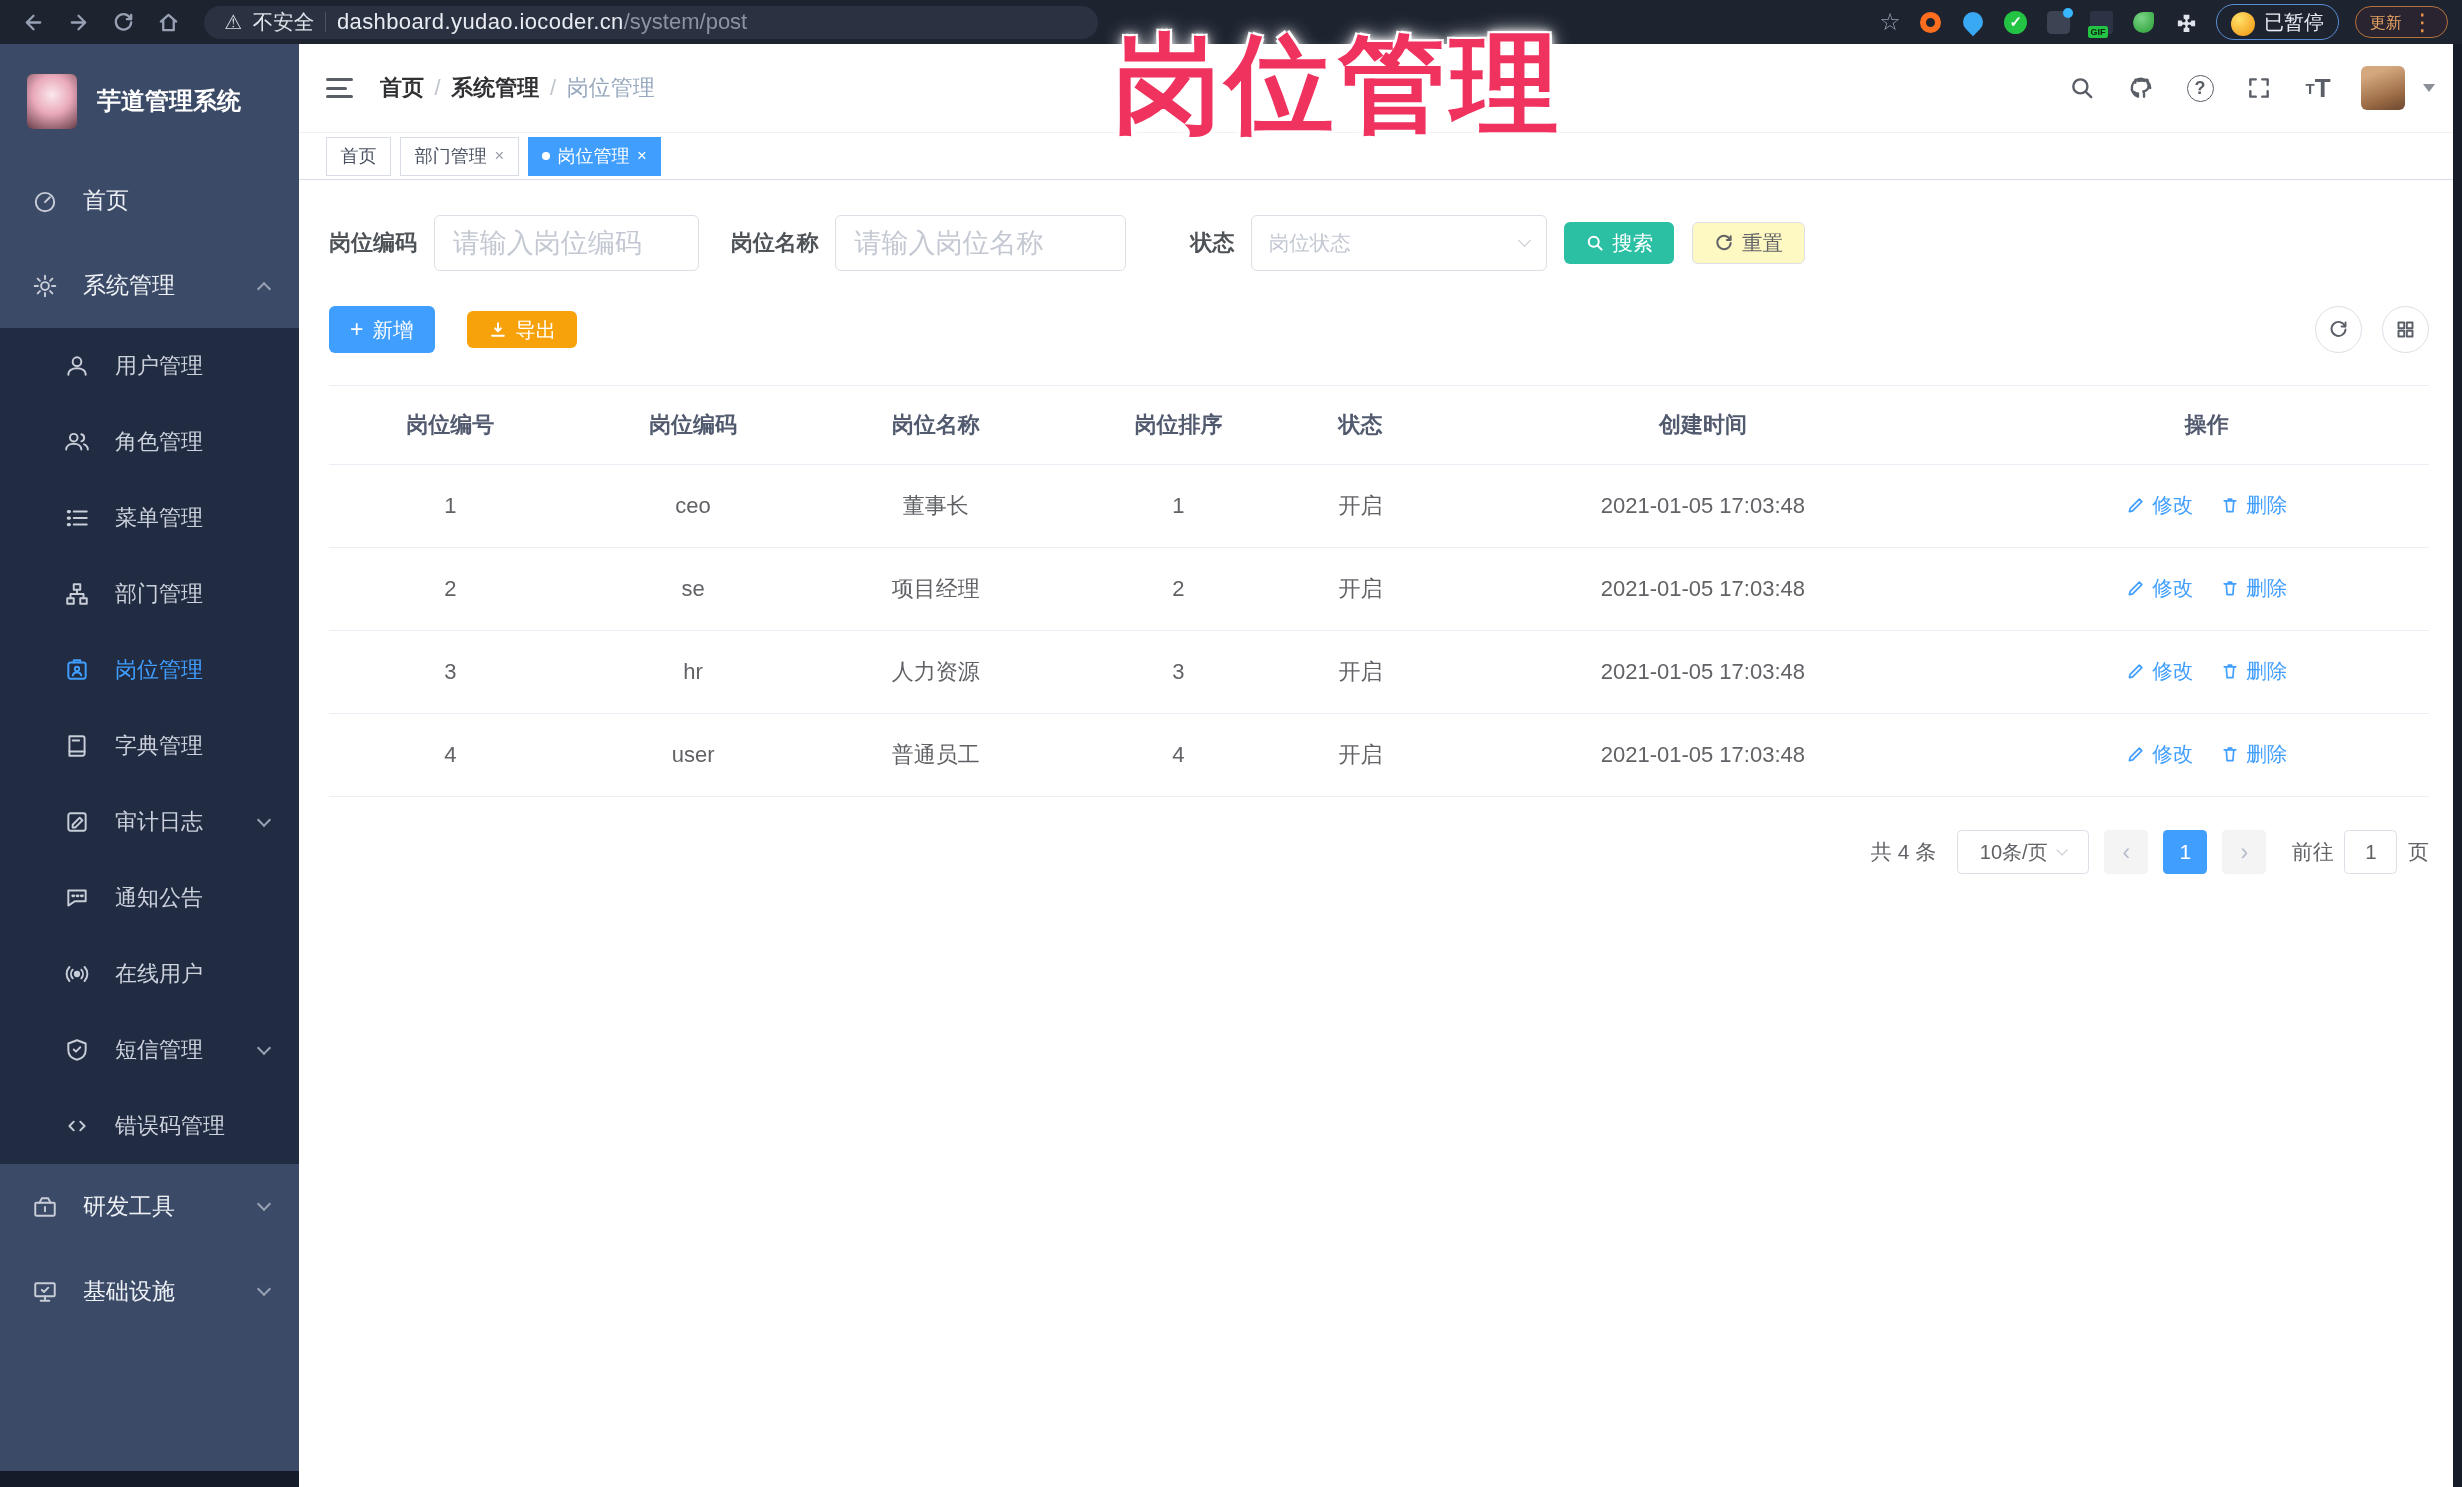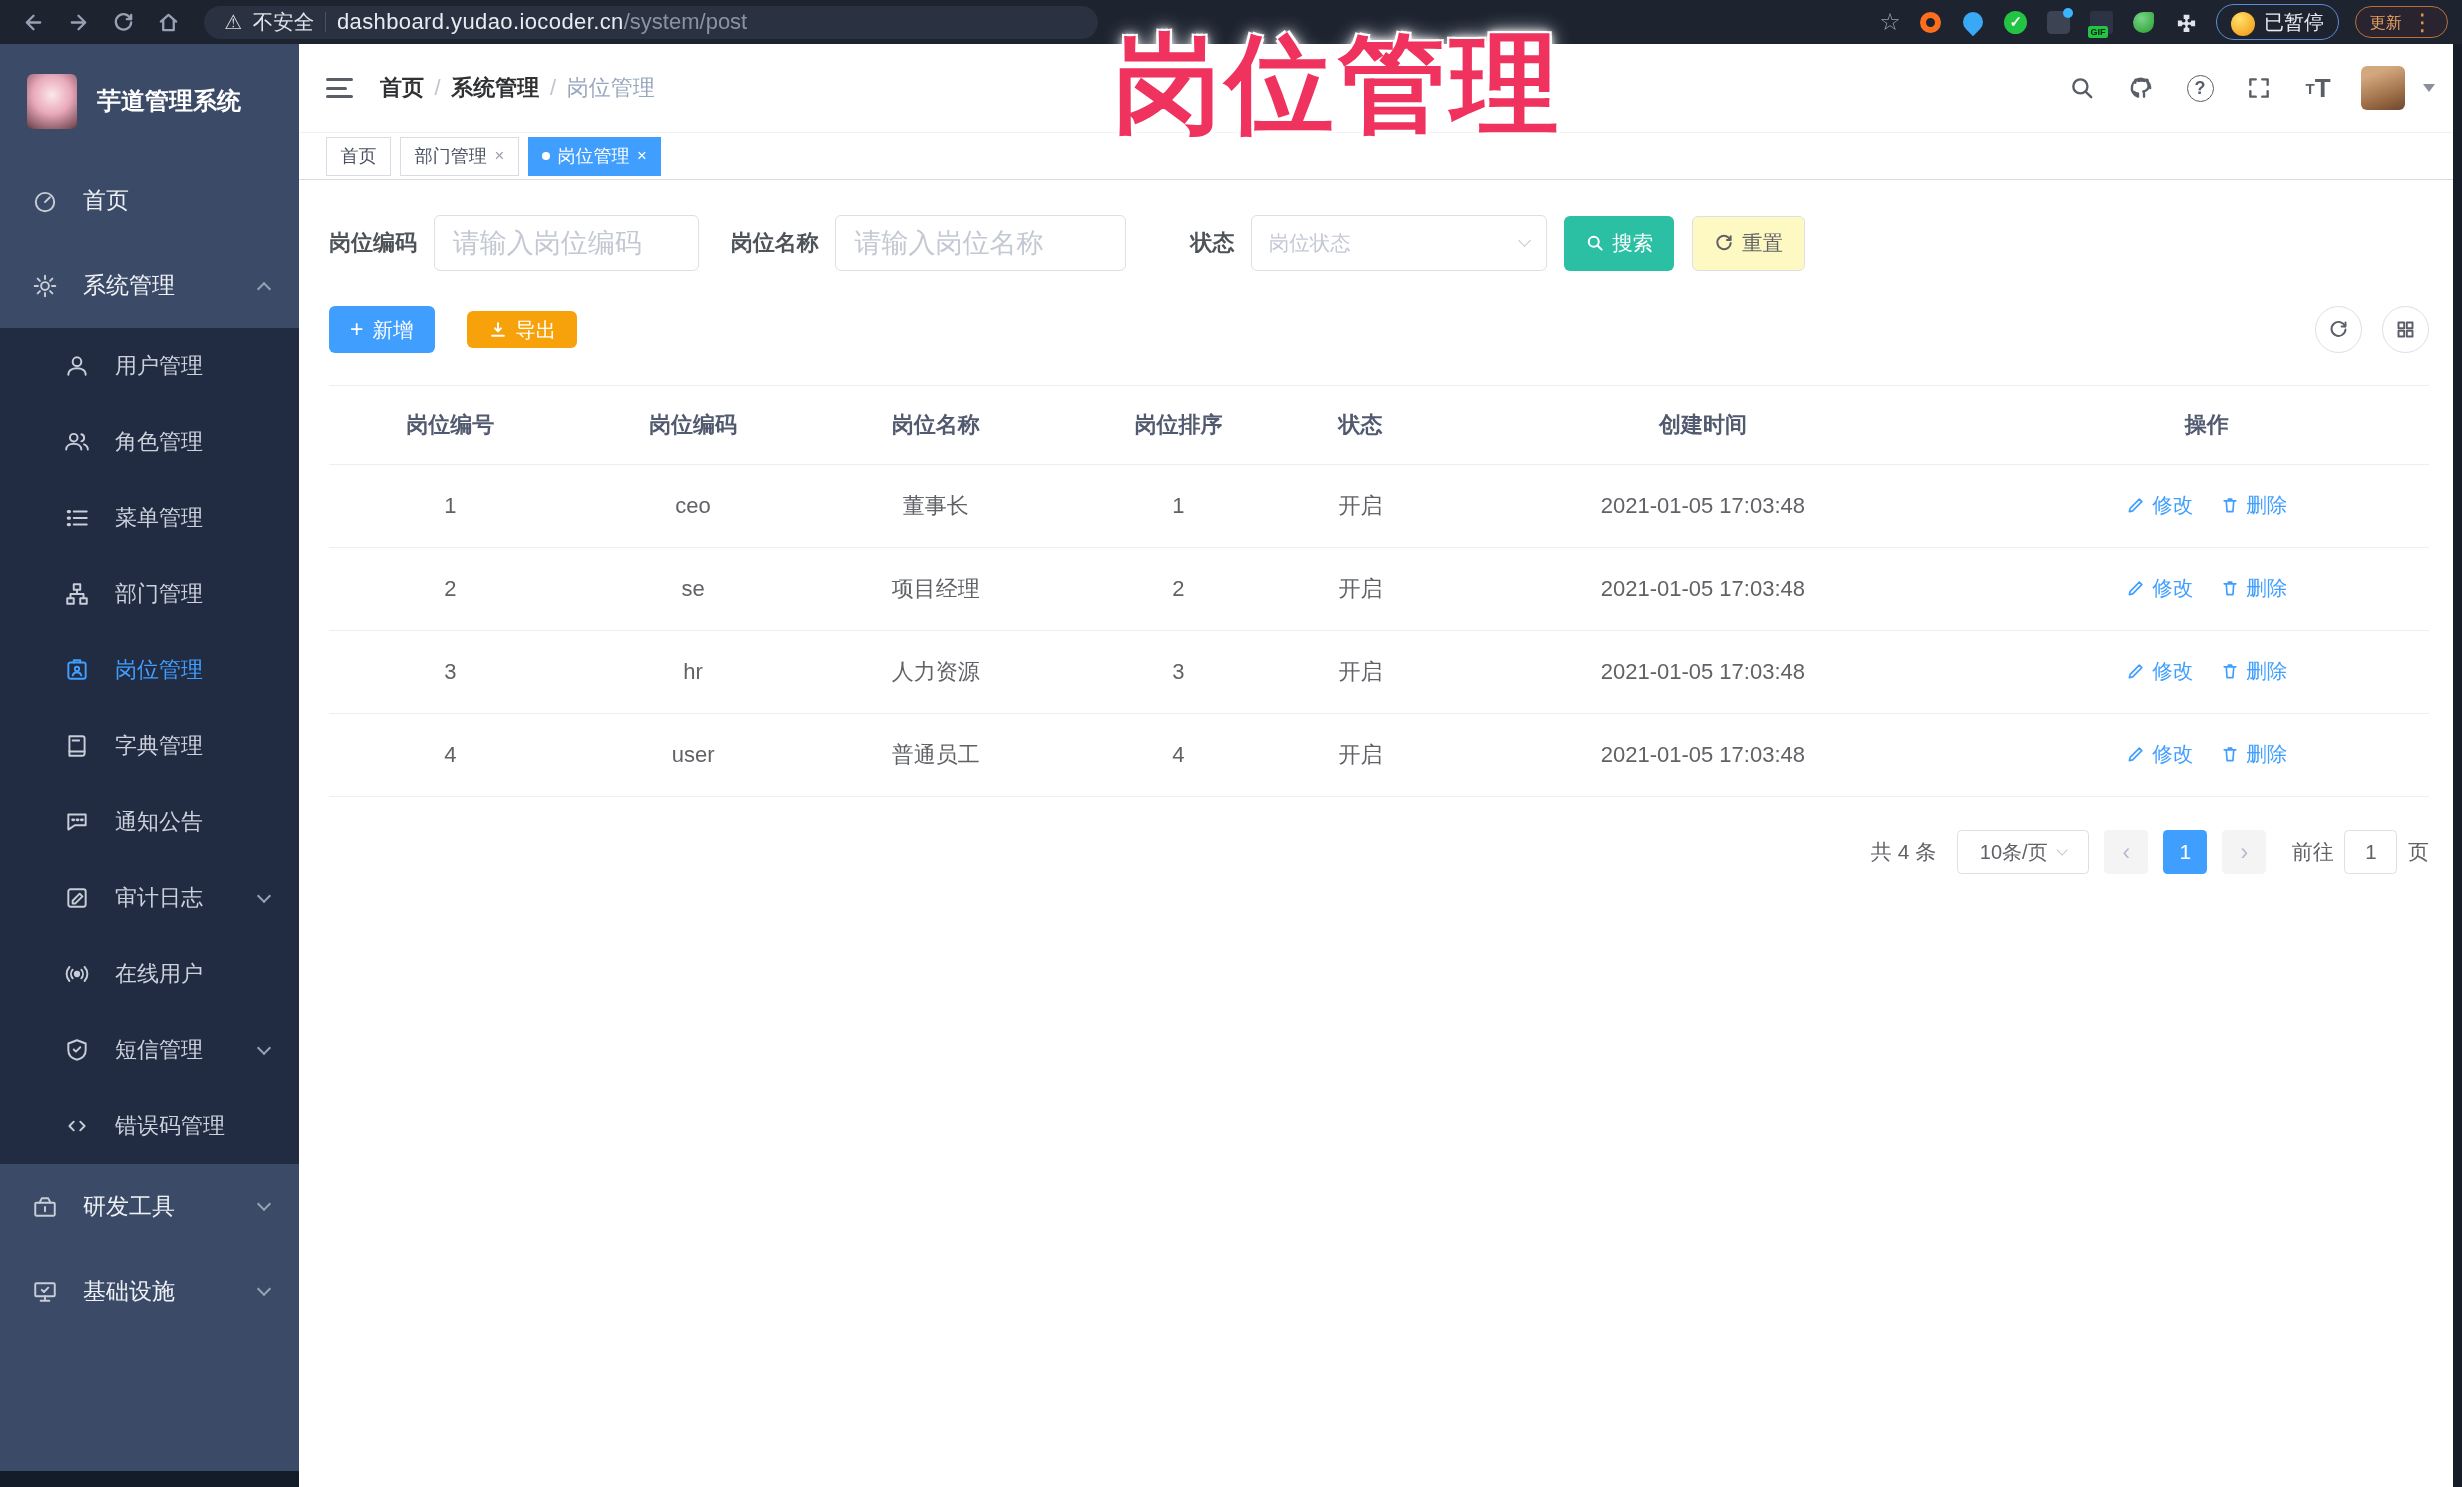--- a/index.html
+++ b/index.html
@@ -86,21 +86,21 @@
 
   
   .content { flex:1; background:#fff; padding:35px 33px 0 30px; }
   .filters { display:flex; align-items:center; }
   .f-label { font-size:22px; color:#4e5358; font-weight:700; margin-right:16.7px; white-space:nowrap; }
   .f-input { height:56px; border:1.5px solid #dcdfe6; border-radius:6px; font-size:27px; color:#606266; padding:0 18px; outline:none; font-family:"Liberation Sans",sans-serif; }
   .f-input::placeholder { color:#c3c8d2; }
   .sel { height:56px; border:1.5px solid #dcdfe6; border-radius:6px; display:flex; align-items:center; padding:0 16.7px; width:296px; cursor:pointer; }
   .sel .ph { color:#c3c8d2; font-size:20.5px; }
   .sel .chev2 { margin-left:auto; width:9px; height:9px; border-right:1.9px solid #c0c4cc; border-bottom:1.9px solid #c0c4cc; transform:rotate(45deg); margin-top:-4.5px; }
-  .btn { height:55px; border-radius:6px; border:none; display:inline-flex; align-items:center; justify-content:center; gap:7.6px; font-size:20.5px; padding:0 21px; cursor:pointer; font-family:"Liberation Sans",sans-serif; }
+  .btn { height:42px; border-radius:6px; border:none; display:inline-flex; align-items:center; justify-content:center; gap:7.6px; font-size:20.5px; padding:0 21px; cursor:pointer; font-family:"Liberation Sans",sans-serif; }
   .btn svg { width:20px; height:20px; stroke:currentColor; stroke-width:2.4; fill:none; stroke-linecap:round; stroke-linejoin:round; }
   .btn.search { background:#2BBFA4; color:#fff; margin-left:16.7px; }
   .btn.reset { background:#fef9c3; color:#606266; border:1.5px solid #dcdfe6; margin-left:18px; }
   .toolbar { display:flex; align-items:center; margin-top:35px; }
   .btn.add { background:#409EFF; color:#fff; height:47px; }
   .btn.add .plus { font-size:23px; line-height:1; margin-right:1.5px; }
   .btn.export { background:#F8A20B; color:#fff; height:37px; margin-left:32px; }
   .tool-circles { margin-left:auto; display:flex; gap:20px; }
   .circ { width:47px; height:47px; border-radius:50%; border:1.5px solid #dcdfe6; background:#fff; display:flex; align-items:center; justify-content:center; color:#5a5e66; cursor:pointer; }
   .circ svg { width:21px; height:21px; stroke:currentColor; stroke-width:2.2; fill:none; stroke-linecap:round; stroke-linejoin:round; }
@@ -282,35 +282,35 @@
             <svg viewBox="0 0 24 24">
               <path d="M5 3h12a2 2 0 012 2v14a2 2 0 01-2 2H5z"></path>
               <path d="M5 17h14M8 7h6"></path>
             </svg>
           </span>
         <span>字典管理</span>
       </div>
       <div class="sb-item">
         <span class="sb-icon">
             <svg viewBox="0 0 24 24">
+              <rect x="4" y="4" width="16" height="16" rx="2"></rect>
+              <path d="M14.5 8l2.5 2.5L10.5 17H8v-2.5z"></path>
+            </svg>
+          </span>
+        <span>审计日志</span>
+        <span class="chev down"></span>
+      </div>
+      <div class="sb-item">
+        <span class="sb-icon">
+            <svg viewBox="0 0 24 24">
               <path d="M4 5h16v10H10l-6 4z"></path>
               <path d="M8 10h1M12 10h1M16 10h1" stroke-width="2.6"></path>
             </svg>
           </span>
         <span>通知公告</span>
-      </div>
-      <div class="sb-item">
-        <span class="sb-icon">
-            <svg viewBox="0 0 24 24">
-              <rect x="4" y="4" width="16" height="16" rx="2"></rect>
-              <path d="M14.5 8l2.5 2.5L10.5 17H8v-2.5z"></path>
-            </svg>
-          </span>
-        <span>审计日志</span>
-        <span class="chev down"></span>
       </div>
       <div class="sb-item">
         <span class="sb-icon">
             <svg viewBox="0 0 24 24">
               <circle cx="12" cy="12" r="2" fill="currentColor"></circle>
               <path d="M8 8a6 6 0 000 8M16 8a6 6 0 010 8M5 5.5a9.5 9.5 0 000 13M19 5.5a9.5 9.5 0 010 13"></path>
             </svg>
           </span>
         <span>在线用户</span>
       </div>

